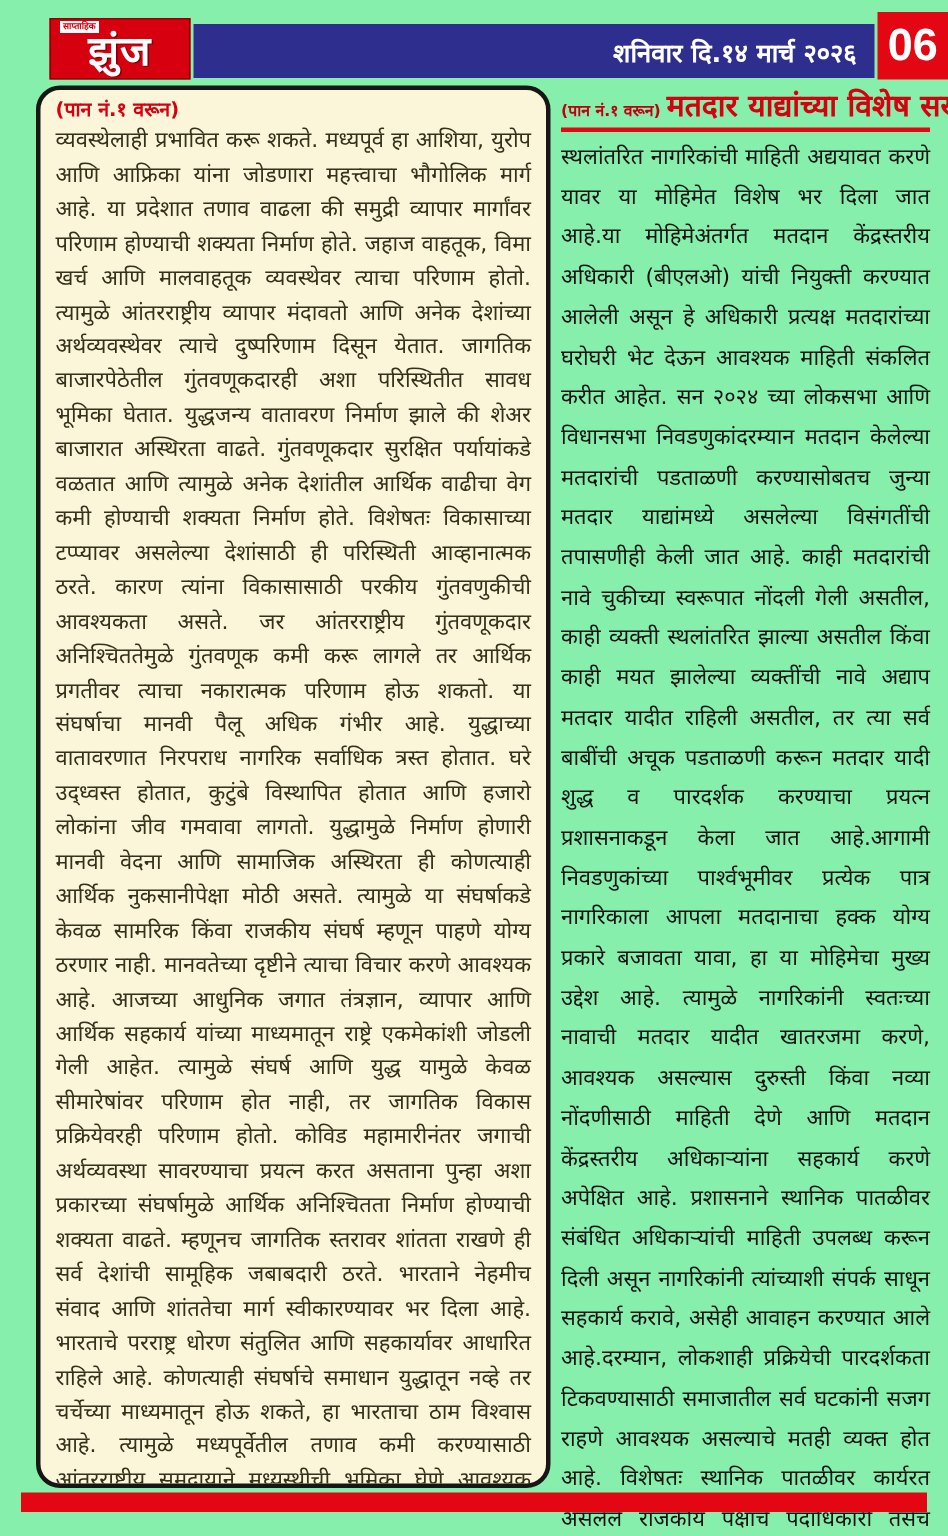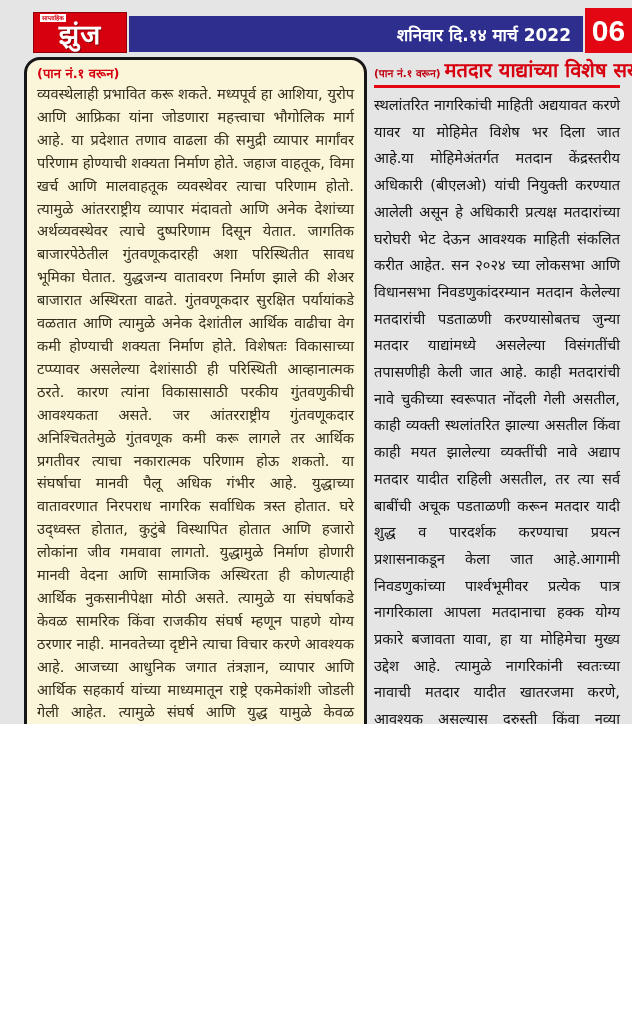--- a/index.html
+++ b/index.html
@@ -4,22 +4,22 @@
 <style>
   * { margin: 0; padding: 0; box-sizing: border-box; }
   html, body { width: 632px; }
   body {
     font-family: "DejaVu Sans", "Liberation Sans", sans-serif;
     background: #ffffff;
   }
   .page {
     position: relative;
     width: 632px;
-    height: 724px;
-    background: #e5e5e5;
+    height: 1024px;
+    background: #86efac;
     overflow: hidden;
   }
 
   
   .masthead {
     position: absolute; left: 33px; top: 12px;
     width: 94px; height: 41px;
     background: #d6000f;
     border: 1px solid #8f0009;
     display: flex; align-items: flex-end; justify-content: center;
@@ -116,21 +116,21 @@
 <body>
 
 <div class="page">
 
   <div class="masthead">
     <span class="tagline">साप्ताहिक</span>
     <span class="title">झुंज</span>
   </div>
 
   <div class="datebar">
-    <span class="date">शनिवार दि.१४ मार्च 2022</span>
+    <span class="date">शनिवार दि.१४ मार्च २०२६</span>
   </div>
 
   <div class="pagenum">
     <span>06</span>
   </div>
 
   <div class="left-box">
     <div class="cont-label">(पान नं.१ वरून)</div>
     <div class="body">व्यवस्थेलाही प्रभावित करू शकते. मध्यपूर्व हा आशिया, युरोप आणि आफ्रिका यांना जोडणारा महत्त्वाचा भौगोलिक मार्ग आहे. या प्रदेशात तणाव वाढला की समुद्री व्यापार मार्गांवर परिणाम होण्याची शक्यता निर्माण होते. जहाज वाहतूक, विमा खर्च आणि मालवाहतूक व्यवस्थेवर त्याचा परिणाम होतो. त्यामुळे आंतरराष्ट्रीय व्यापार मंदावतो आणि अनेक देशांच्या अर्थव्यवस्थेवर त्याचे दुष्परिणाम दिसून येतात. जागतिक बाजारपेठेतील गुंतवणूकदारही अशा परिस्थितीत सावध भूमिका घेतात. युद्धजन्य वातावरण निर्माण झाले की शेअर बाजारात अस्थिरता वाढते. गुंतवणूकदार सुरक्षित पर्यायांकडे वळतात आणि त्यामुळे अनेक देशांतील आर्थिक वाढीचा वेग कमी होण्याची शक्यता निर्माण होते. विशेषतः विकासाच्या टप्प्यावर असलेल्या देशांसाठी ही परिस्थिती आव्हानात्मक ठरते. कारण त्यांना विकासासाठी परकीय गुंतवणुकीची आवश्यकता असते. जर आंतरराष्ट्रीय गुंतवणूकदार अनिश्चिततेमुळे गुंतवणूक कमी करू लागले तर आर्थिक प्रगतीवर त्याचा नकारात्मक परिणाम होऊ शकतो. या संघर्षाचा मानवी पैलू अधिक गंभीर आहे. युद्धाच्या वातावरणात निरपराध नागरिक सर्वाधिक त्रस्त होतात. घरे उद्ध्वस्त होतात, कुटुंबे विस्थापित होतात आणि हजारो लोकांना जीव गमवावा लागतो. युद्धामुळे निर्माण होणारी मानवी वेदना आणि सामाजिक अस्थिरता ही कोणत्याही आर्थिक नुकसानीपेक्षा मोठी असते. त्यामुळे या संघर्षाकडे केवळ सामरिक किंवा राजकीय संघर्ष म्हणून पाहणे योग्य ठरणार नाही. मानवतेच्या दृष्टीने त्याचा विचार करणे आवश्यक आहे. आजच्या आधुनिक जगात तंत्रज्ञान, व्यापार आणि आर्थिक सहकार्य यांच्या माध्यमातून राष्ट्रे एकमेकांशी जोडली गेली आहेत. त्यामुळे संघर्ष आणि युद्ध यामुळे केवळ सीमारेषांवर परिणाम होत नाही, तर जागतिक विकास प्रक्रियेवरही परिणाम होतो. कोविड महामारीनंतर जगाची अर्थव्यवस्था सावरण्याचा प्रयत्न करत असताना पुन्हा अशा प्रकारच्या संघर्षामुळे आर्थिक अनिश्चितता निर्माण होण्याची शक्यता वाढते. म्हणूनच जागतिक स्तरावर शांतता राखणे ही सर्व देशांची सामूहिक जबाबदारी ठरते. भारताने नेहमीच संवाद आणि शांततेचा मार्ग स्वीकारण्यावर भर दिला आहे. भारताचे परराष्ट्र धोरण संतुलित आणि सहकार्यावर आधारित राहिले आहे. कोणत्याही संघर्षाचे समाधान युद्धातून नव्हे तर चर्चेच्या माध्यमातून होऊ शकते, हा भारताचा ठाम विश्वास आहे. त्यामुळे मध्यपूर्वेतील तणाव कमी करण्यासाठी आंतरराष्ट्रीय समुदायाने मध्यस्थीची भूमिका घेणे आवश्यक आहे. संघर्ष वाढू न देता संवादाच्या माध्यमातून समाधान शोधण्याचा प्रयत्न केला गेला तरच दीर्घकालीन शांतता प्रस्थापित होऊ शकते. जगातील प्रमुख राष्ट्रांनीही जबाबदारीची भूमिका घेत या संघर्षाला आळा घालण्याचा प्रयत्न केला पाहिजे. कारण मध्यपूर्वेत अस्थिरता निर्माण झाली तर ऊर्जा सुरक्षेपासून ते जागतिक व्यापारापर्यंत अनेक क्षेत्रांवर परिणाम होऊ शकतो. आर्थिक स्थैर्य आणि विकास टिकवण्यासाठी शांतता अत्यावश्यक आहे. युद्धातून निर्माण होणारी अनिश्चितता कोणत्याही राष्ट्रासाठी फायदेशीर ठरत नाही. उलट त्यातून निर्माण होणारे संकट अनेक पिढ्यांपर्यंत परिणाम घडवते. त्यामुळे आजच्या परिस्थितीत इराक–इजरायल संघर्ष थांबवणे ही काळाची गरज बनली आहे. जगाला संघर्ष नव्हे तर सहकार्याची आवश्यकता आहे. आर्थिक प्रगती, तंत्रज्ञान विकास आणि मानवी कल्याण या उद्दिष्टांसाठी राष्ट्रांनी परस्पर सहकार्याचा मार्ग स्वीकारला पाहिजे. शांततेच्या वातावरणातच विकासाची प्रक्रिया वेगाने पुढे जाऊ शकते. म्हणूनच आंतरराष्ट्रीय समुदायाने एकत्र येऊन या संघर्षाला थांबवण्यासाठी प्रभावी प्रयत्न करणे आवश्यक आहे. कारण शांतता हीच जागतिक स्थैर्याची खरी पायाभरणी आहे आणि मानवतेच्या भवितव्यासाठी तीच सर्वात मोठी हमी ठरते.</div>
   </div>

